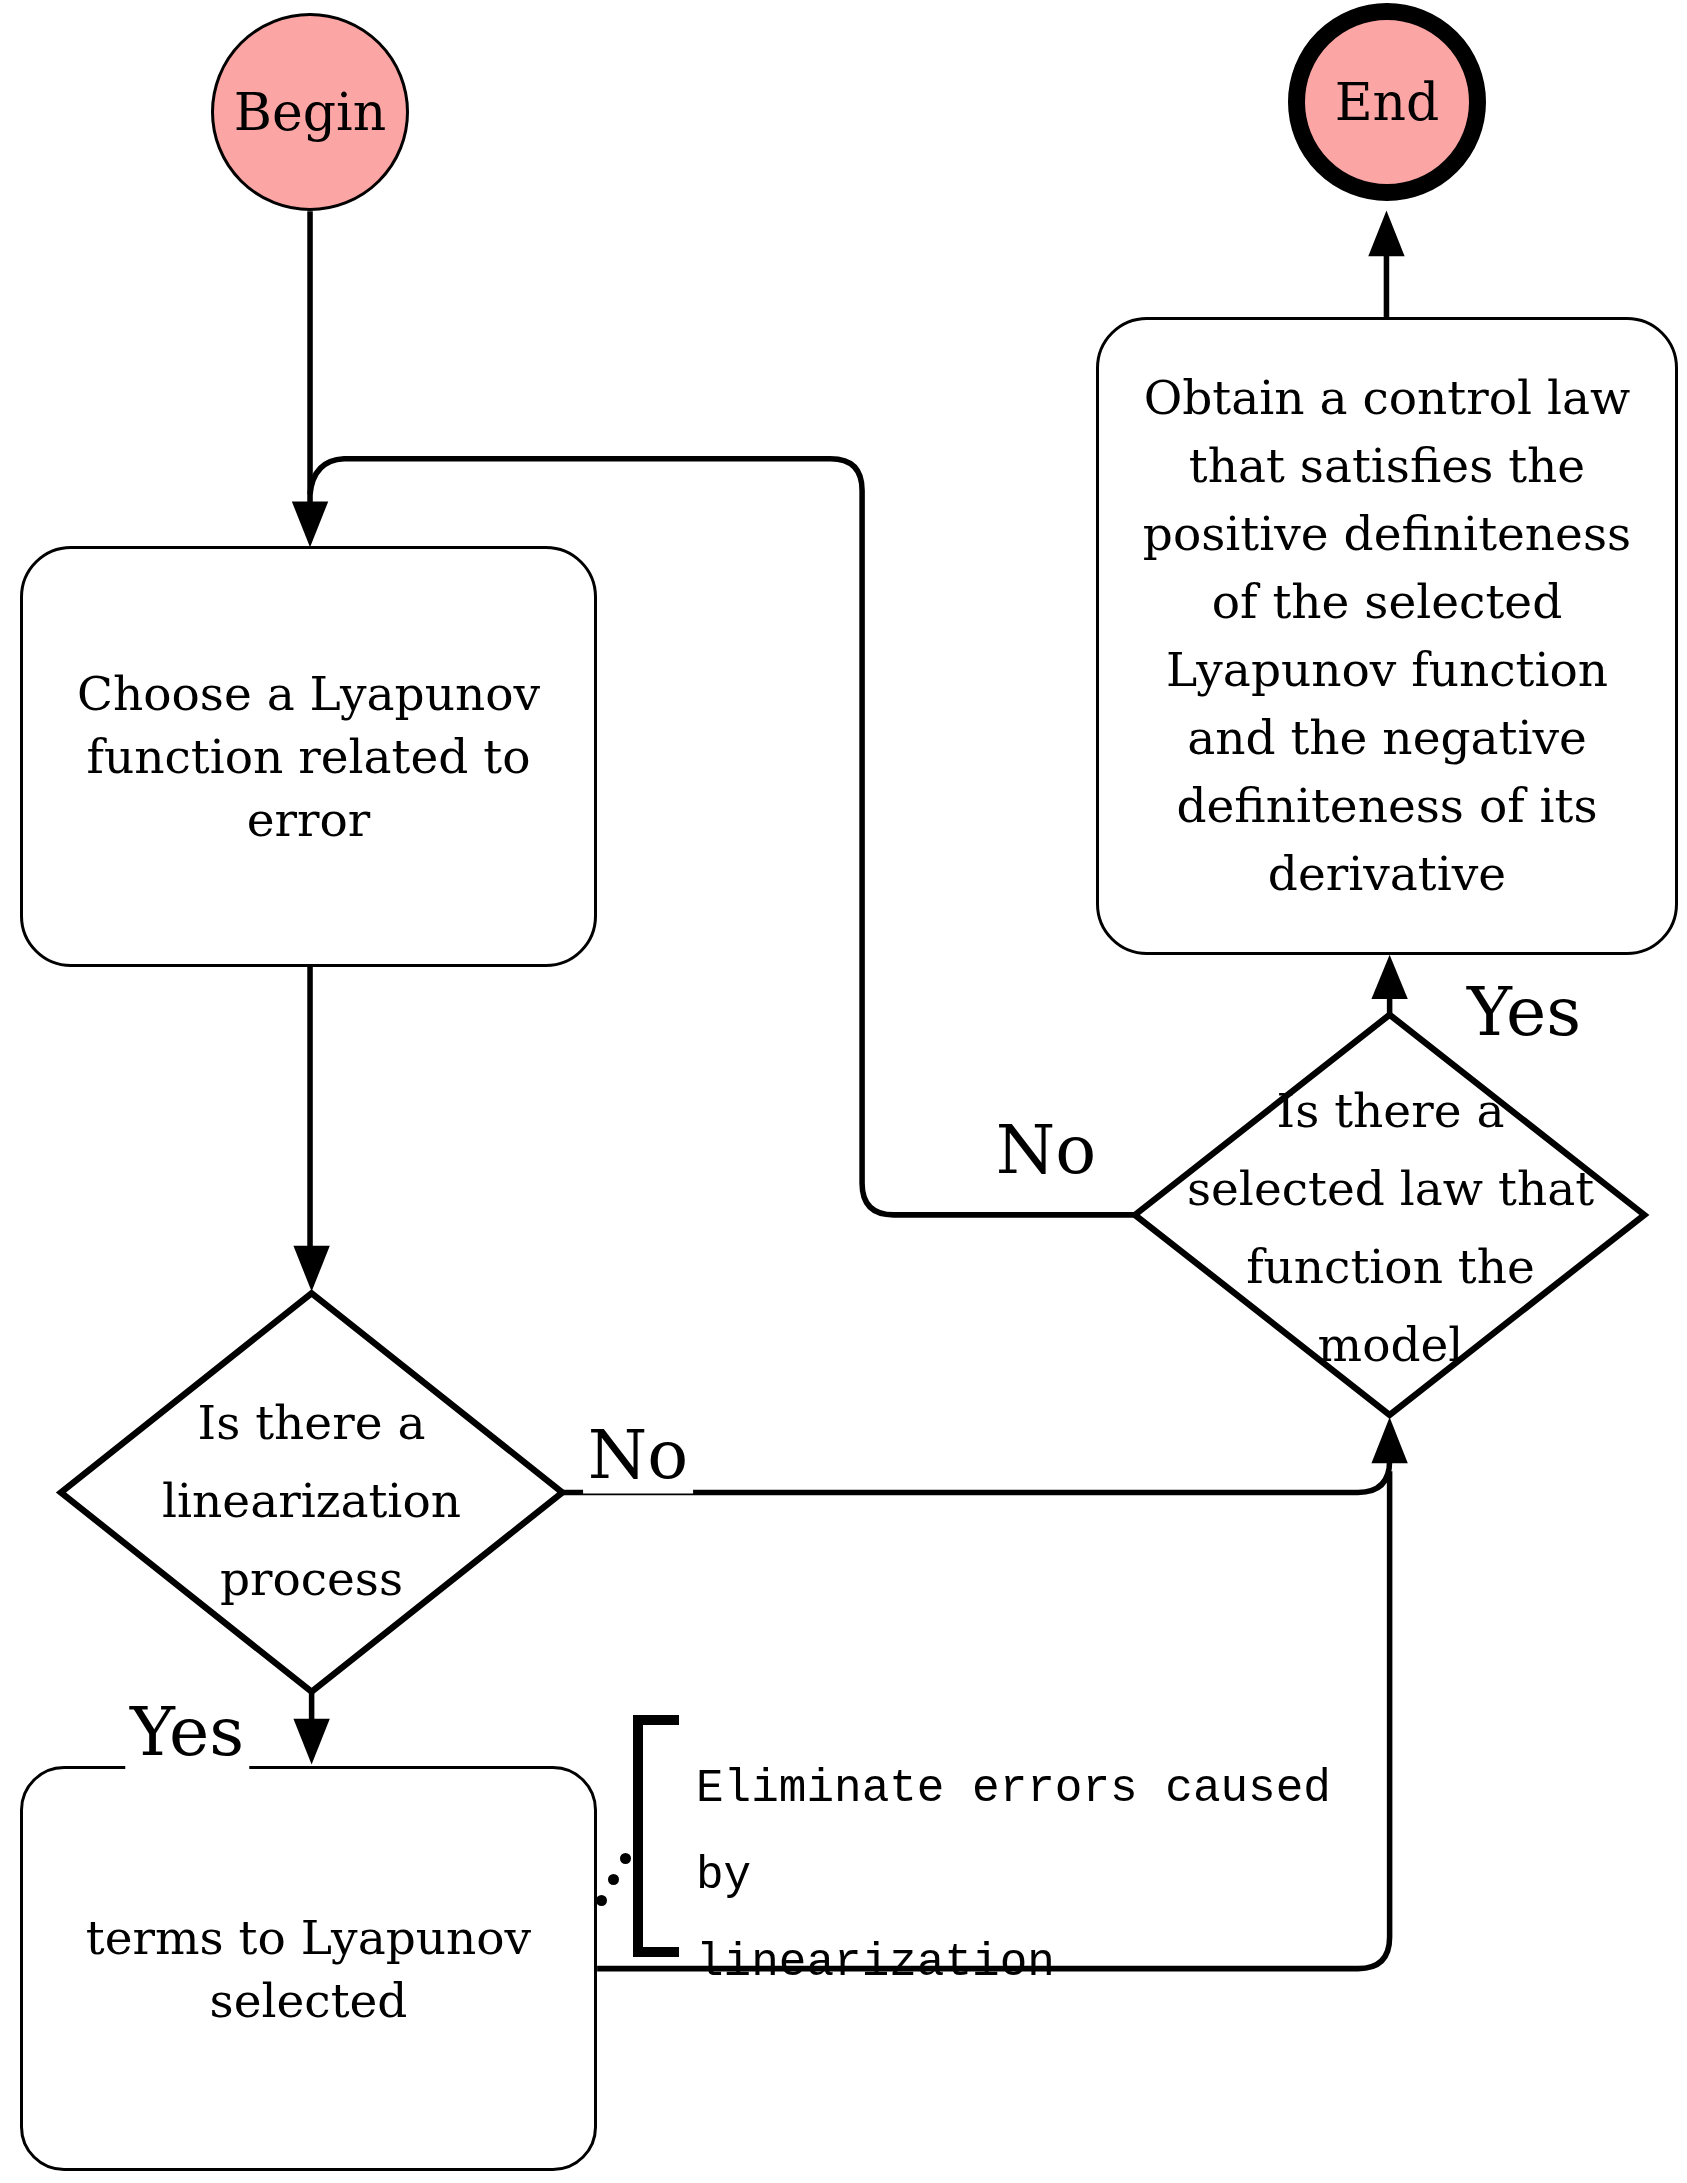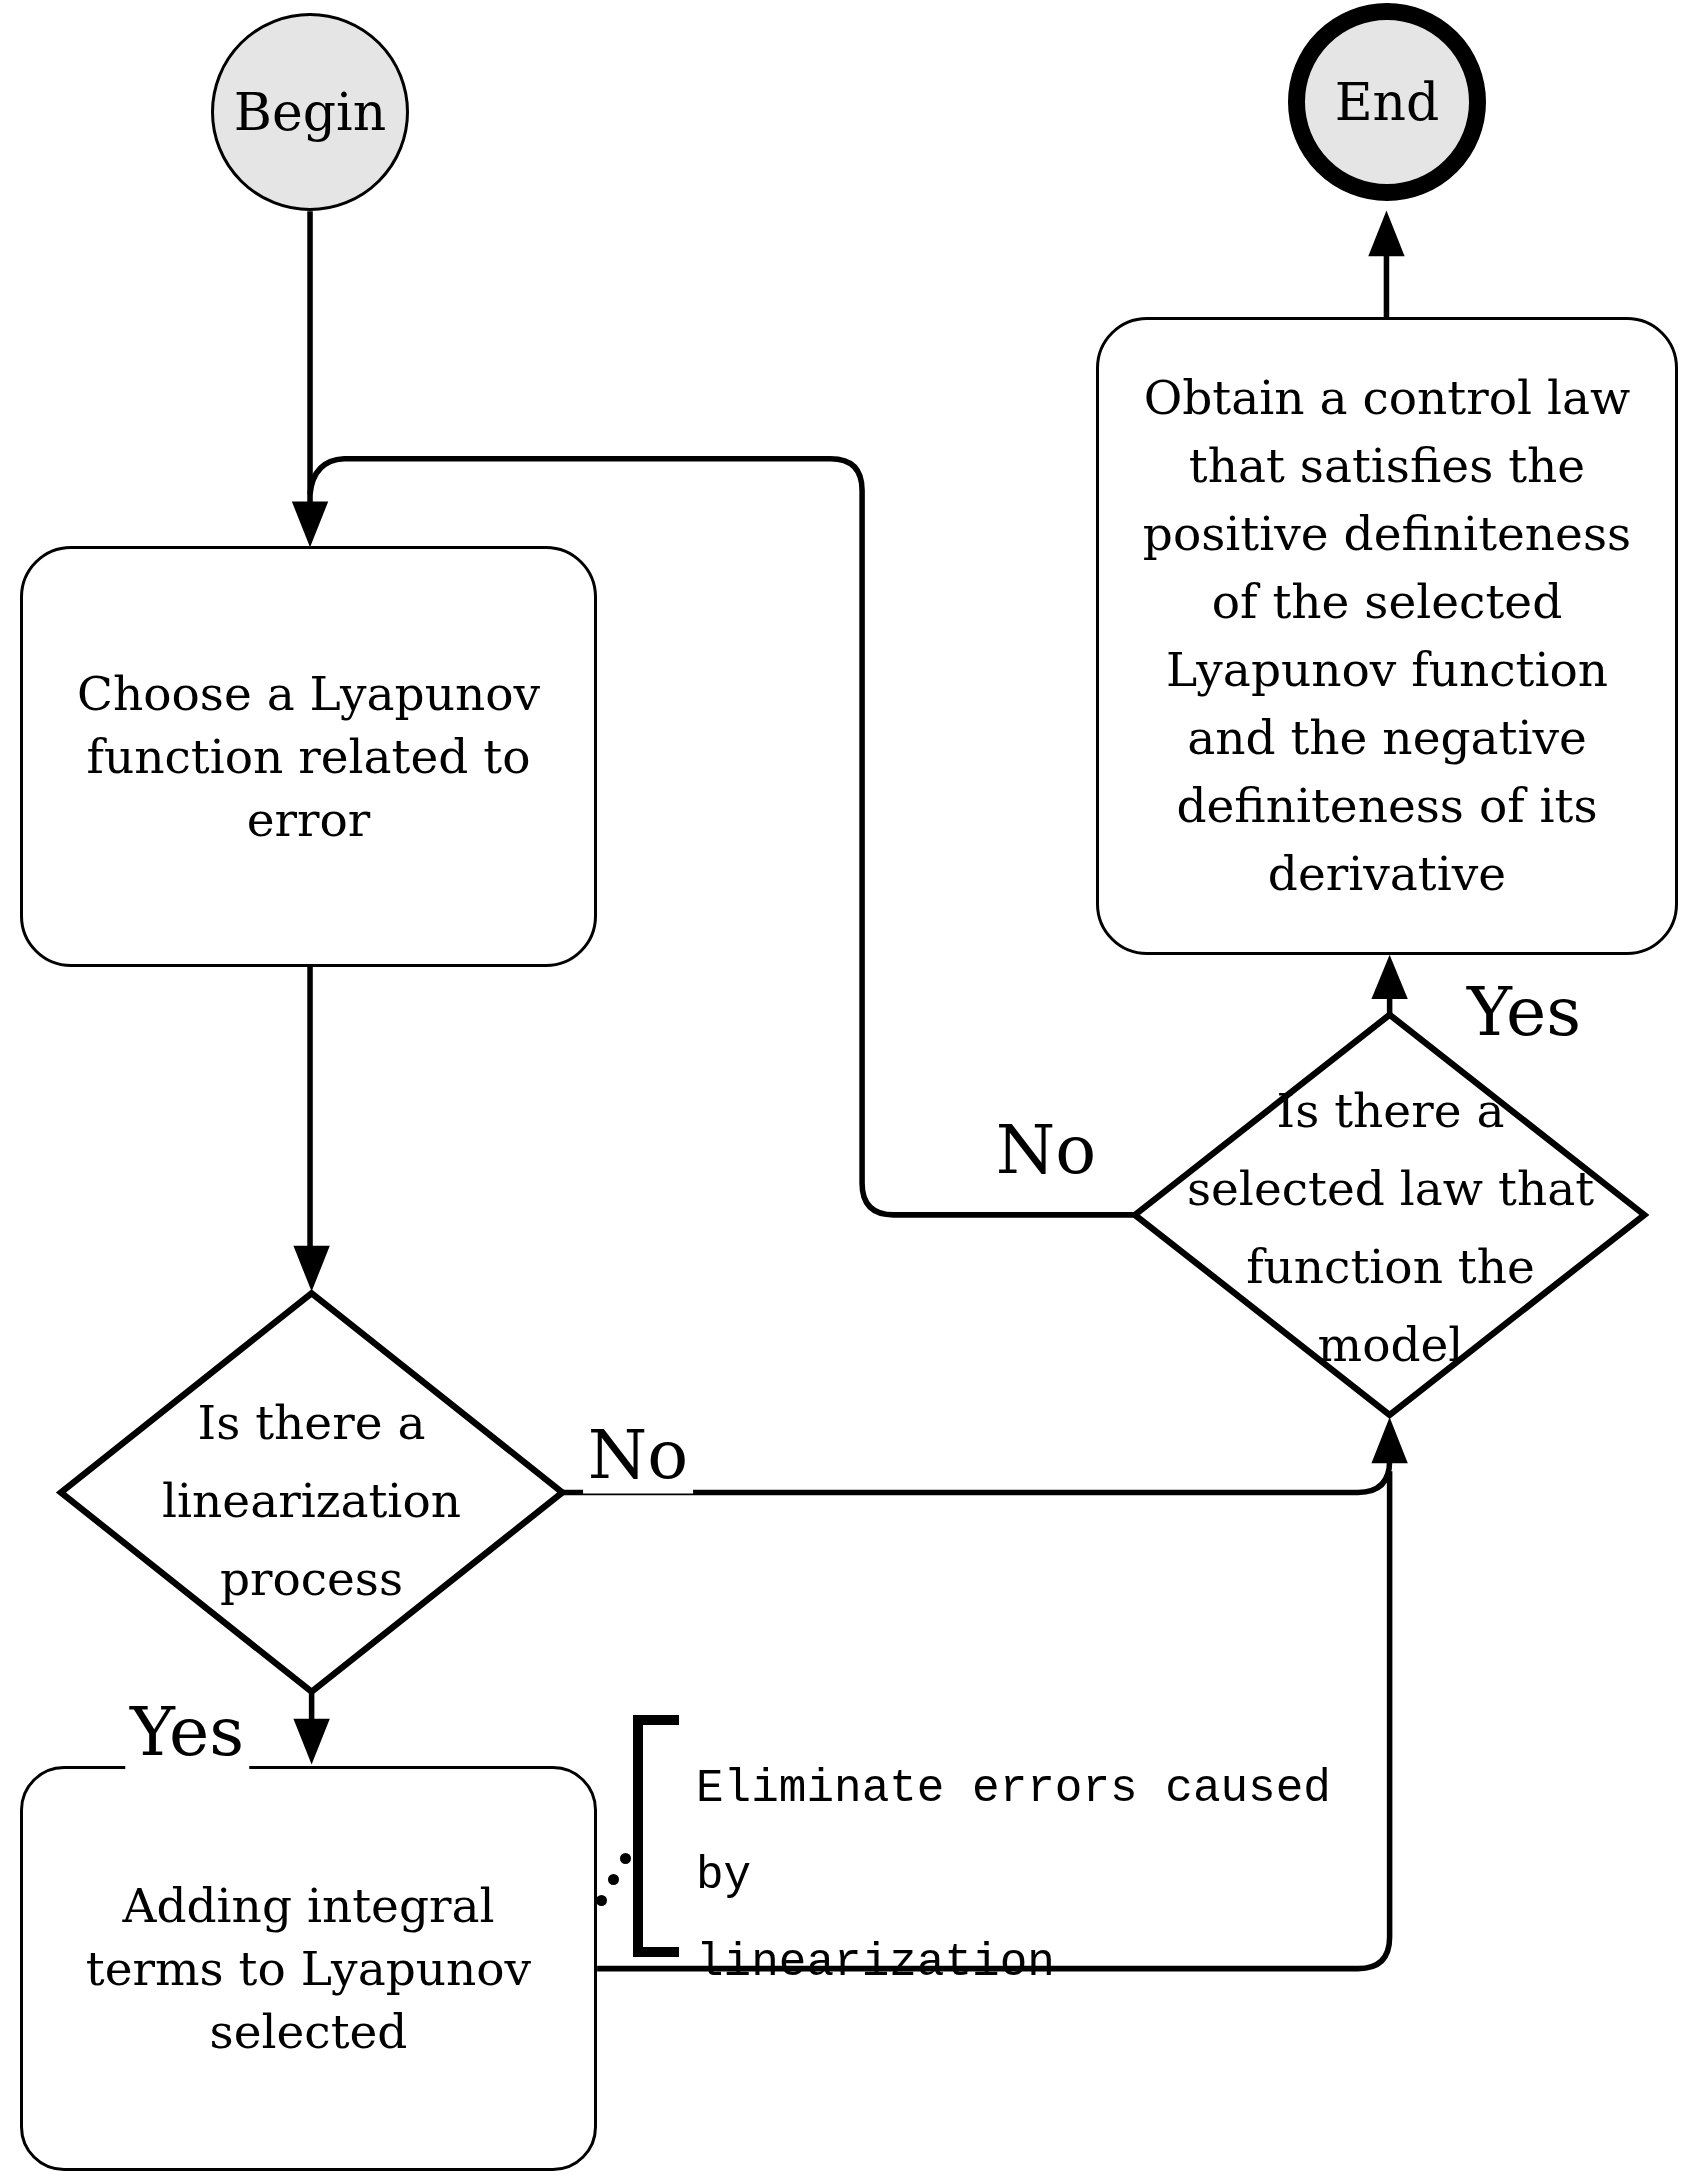--- a/index.html
+++ b/index.html
@@ -4,21 +4,21 @@
 <style>
   html,body{margin:0;padding:0;background:#ffffff;}
   .stage{
     position:relative;width:1687px;height:2183px;background:#ffffff;
     font-family:"DejaVu Serif","Liberation Serif",serif;color:#000;
     overflow:hidden;
   }
   .layer{position:absolute;left:0;top:0;width:1687px;height:2183px;z-index:1;}
   .node,.lbl,.ann,.bracket,.dot,.dtext{position:absolute;z-index:2;box-sizing:border-box;}
   .circle{
-    width:198px;height:198px;border-radius:50%;background:#e5e5e5;
+    width:198px;height:198px;border-radius:50%;background:#fca5a5;
     display:flex;align-items:center;justify-content:center;
     font-size:52px;
   }
   .begin{left:211px;top:13.4px;border:3.2px solid #000;}
   .end{left:1288px;top:3px;border:17.4px solid #000;}
   .box{
     background:#fff;border:3.2px solid #000;
     display:flex;flex-direction:column;align-items:center;justify-content:center;
     text-align:center;font-size:47px;
   }
@@ -105,21 +105,20 @@
     <div class="line">derivative</div>
   </div>
 
   <div class="node box choose">
     <div class="line">Choose a Lyapunov</div>
     <div class="line">function related to</div>
     <div class="line">error</div>
   </div>
 
   <div class="node box adding">
-    <div class="line">Adding integral</div>
     <div class="line">terms to Lyapunov</div>
     <div class="line">selected</div>
   </div>
 
   <div class="dtext dleft">
     <div class="line">Is there a</div>
     <div class="line">linearization</div>
     <div class="line">process</div>
   </div>
   <div class="dtext dright">

